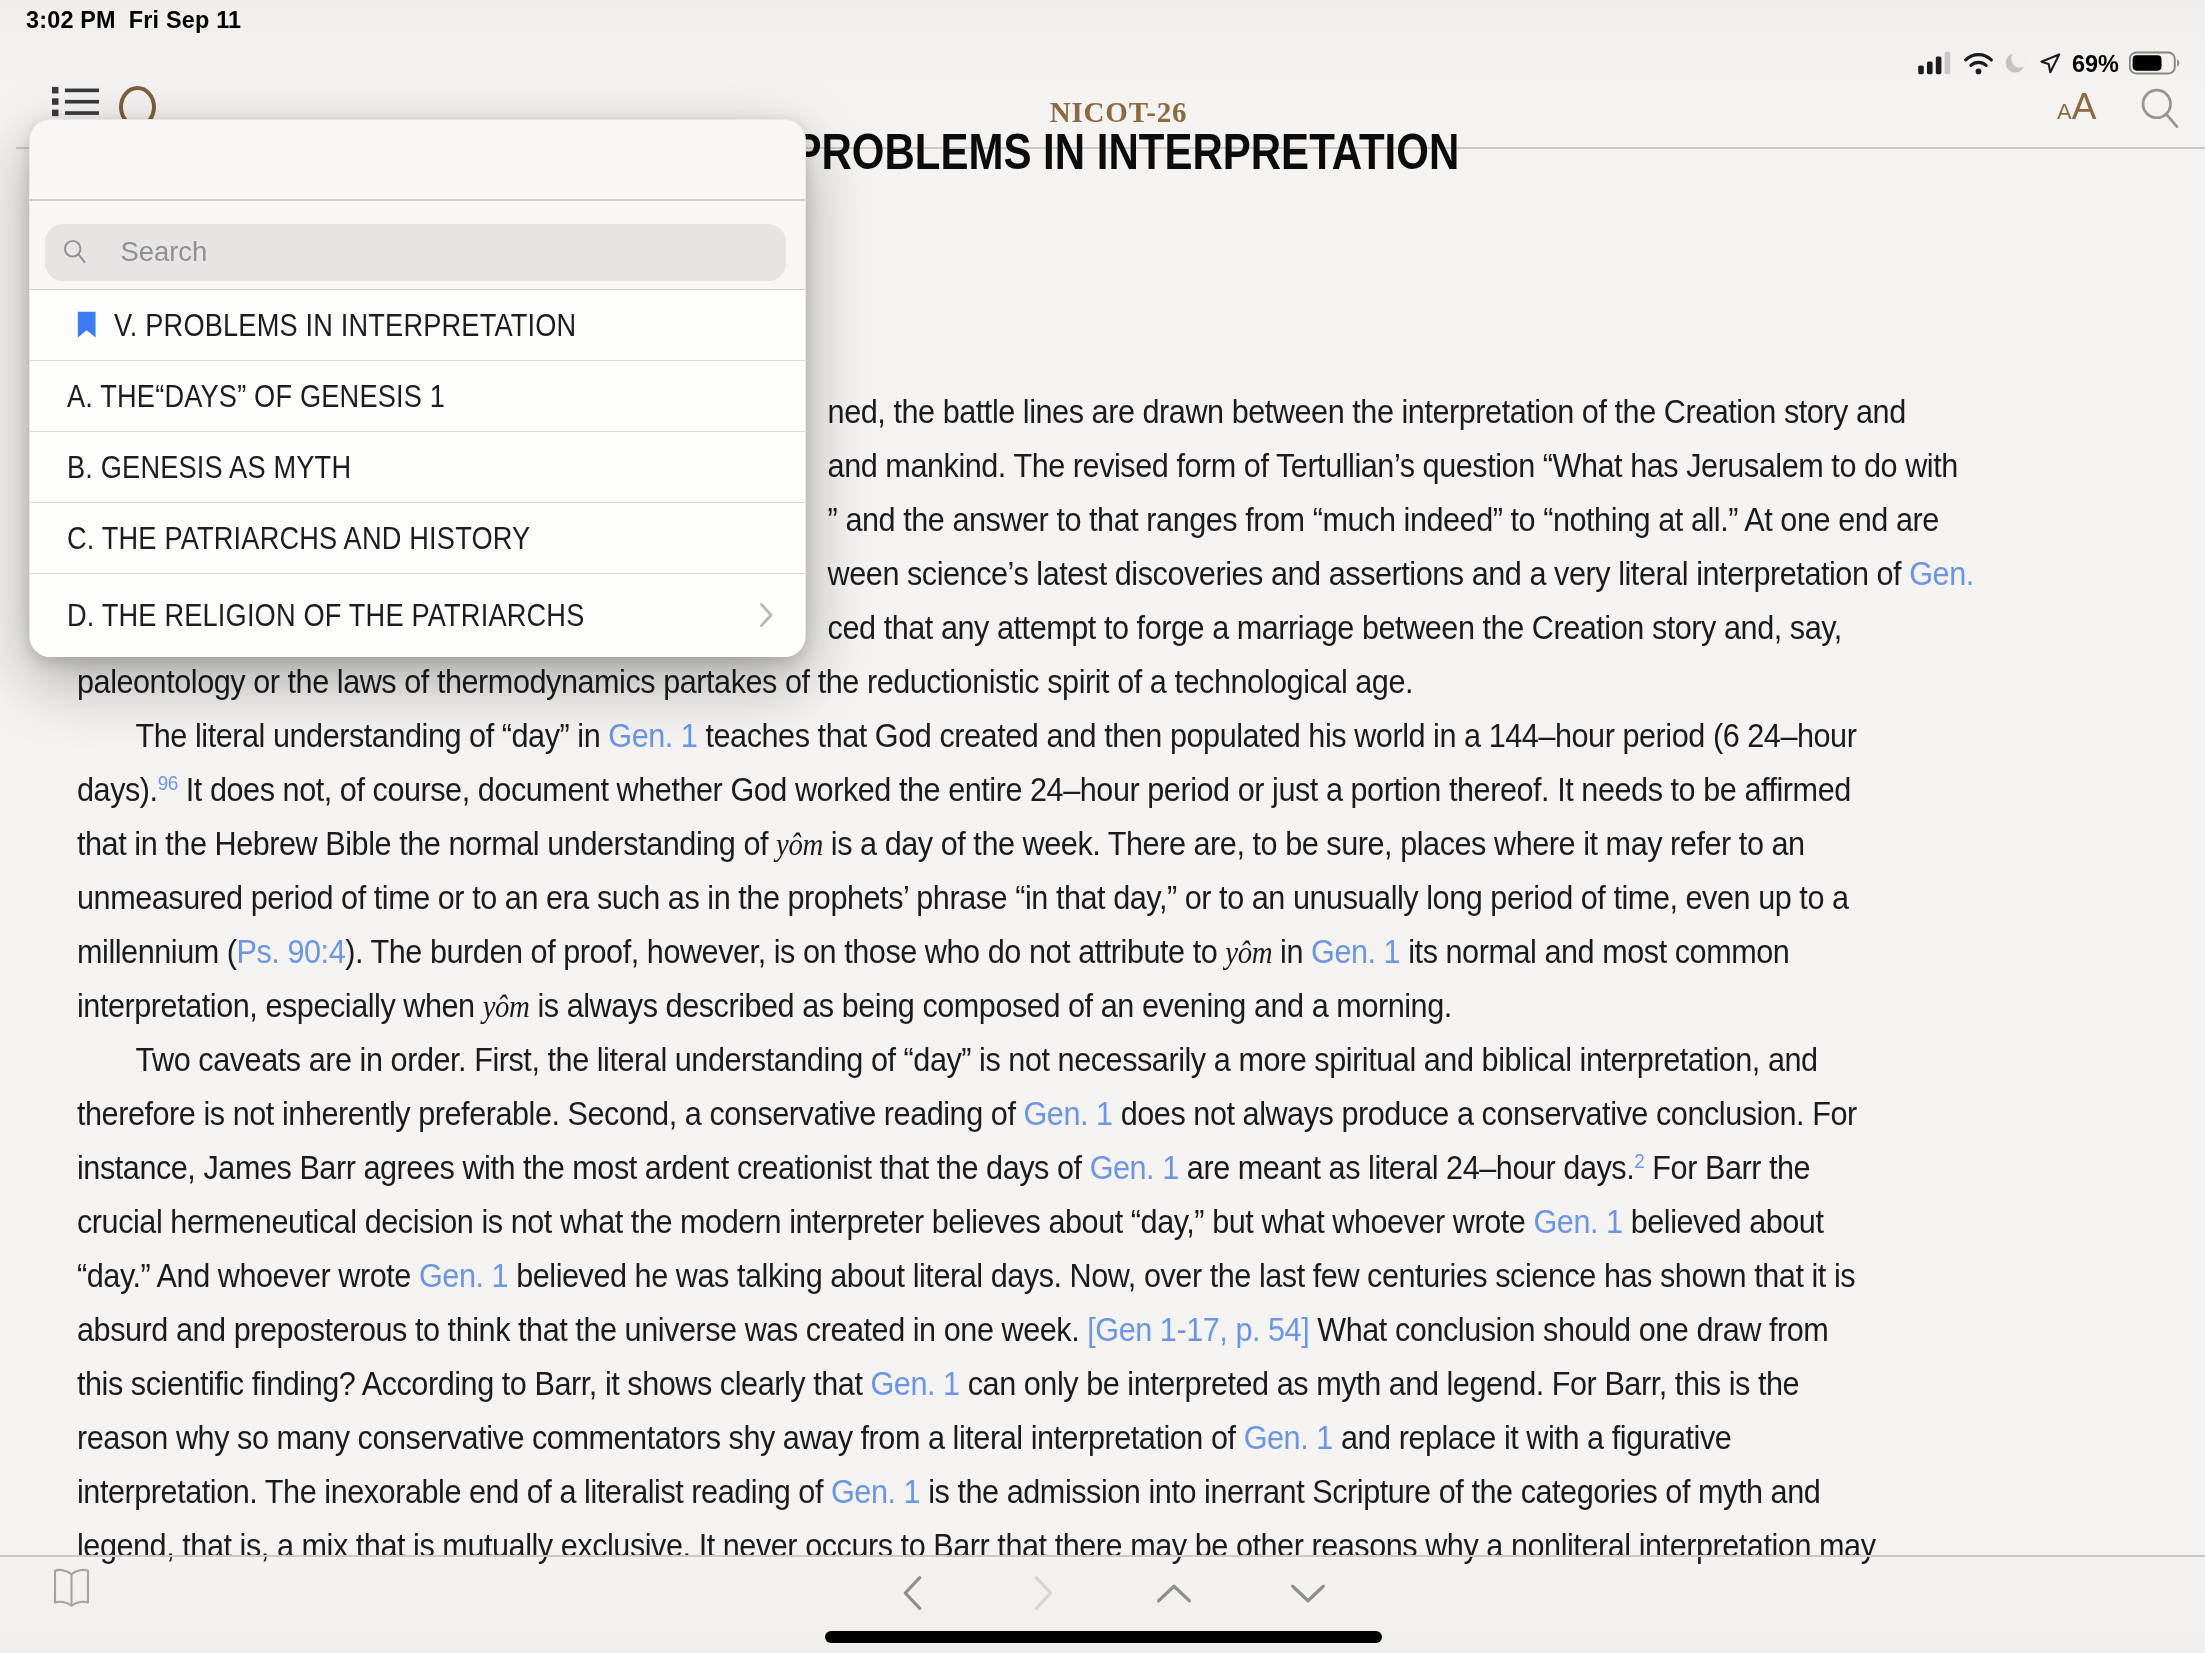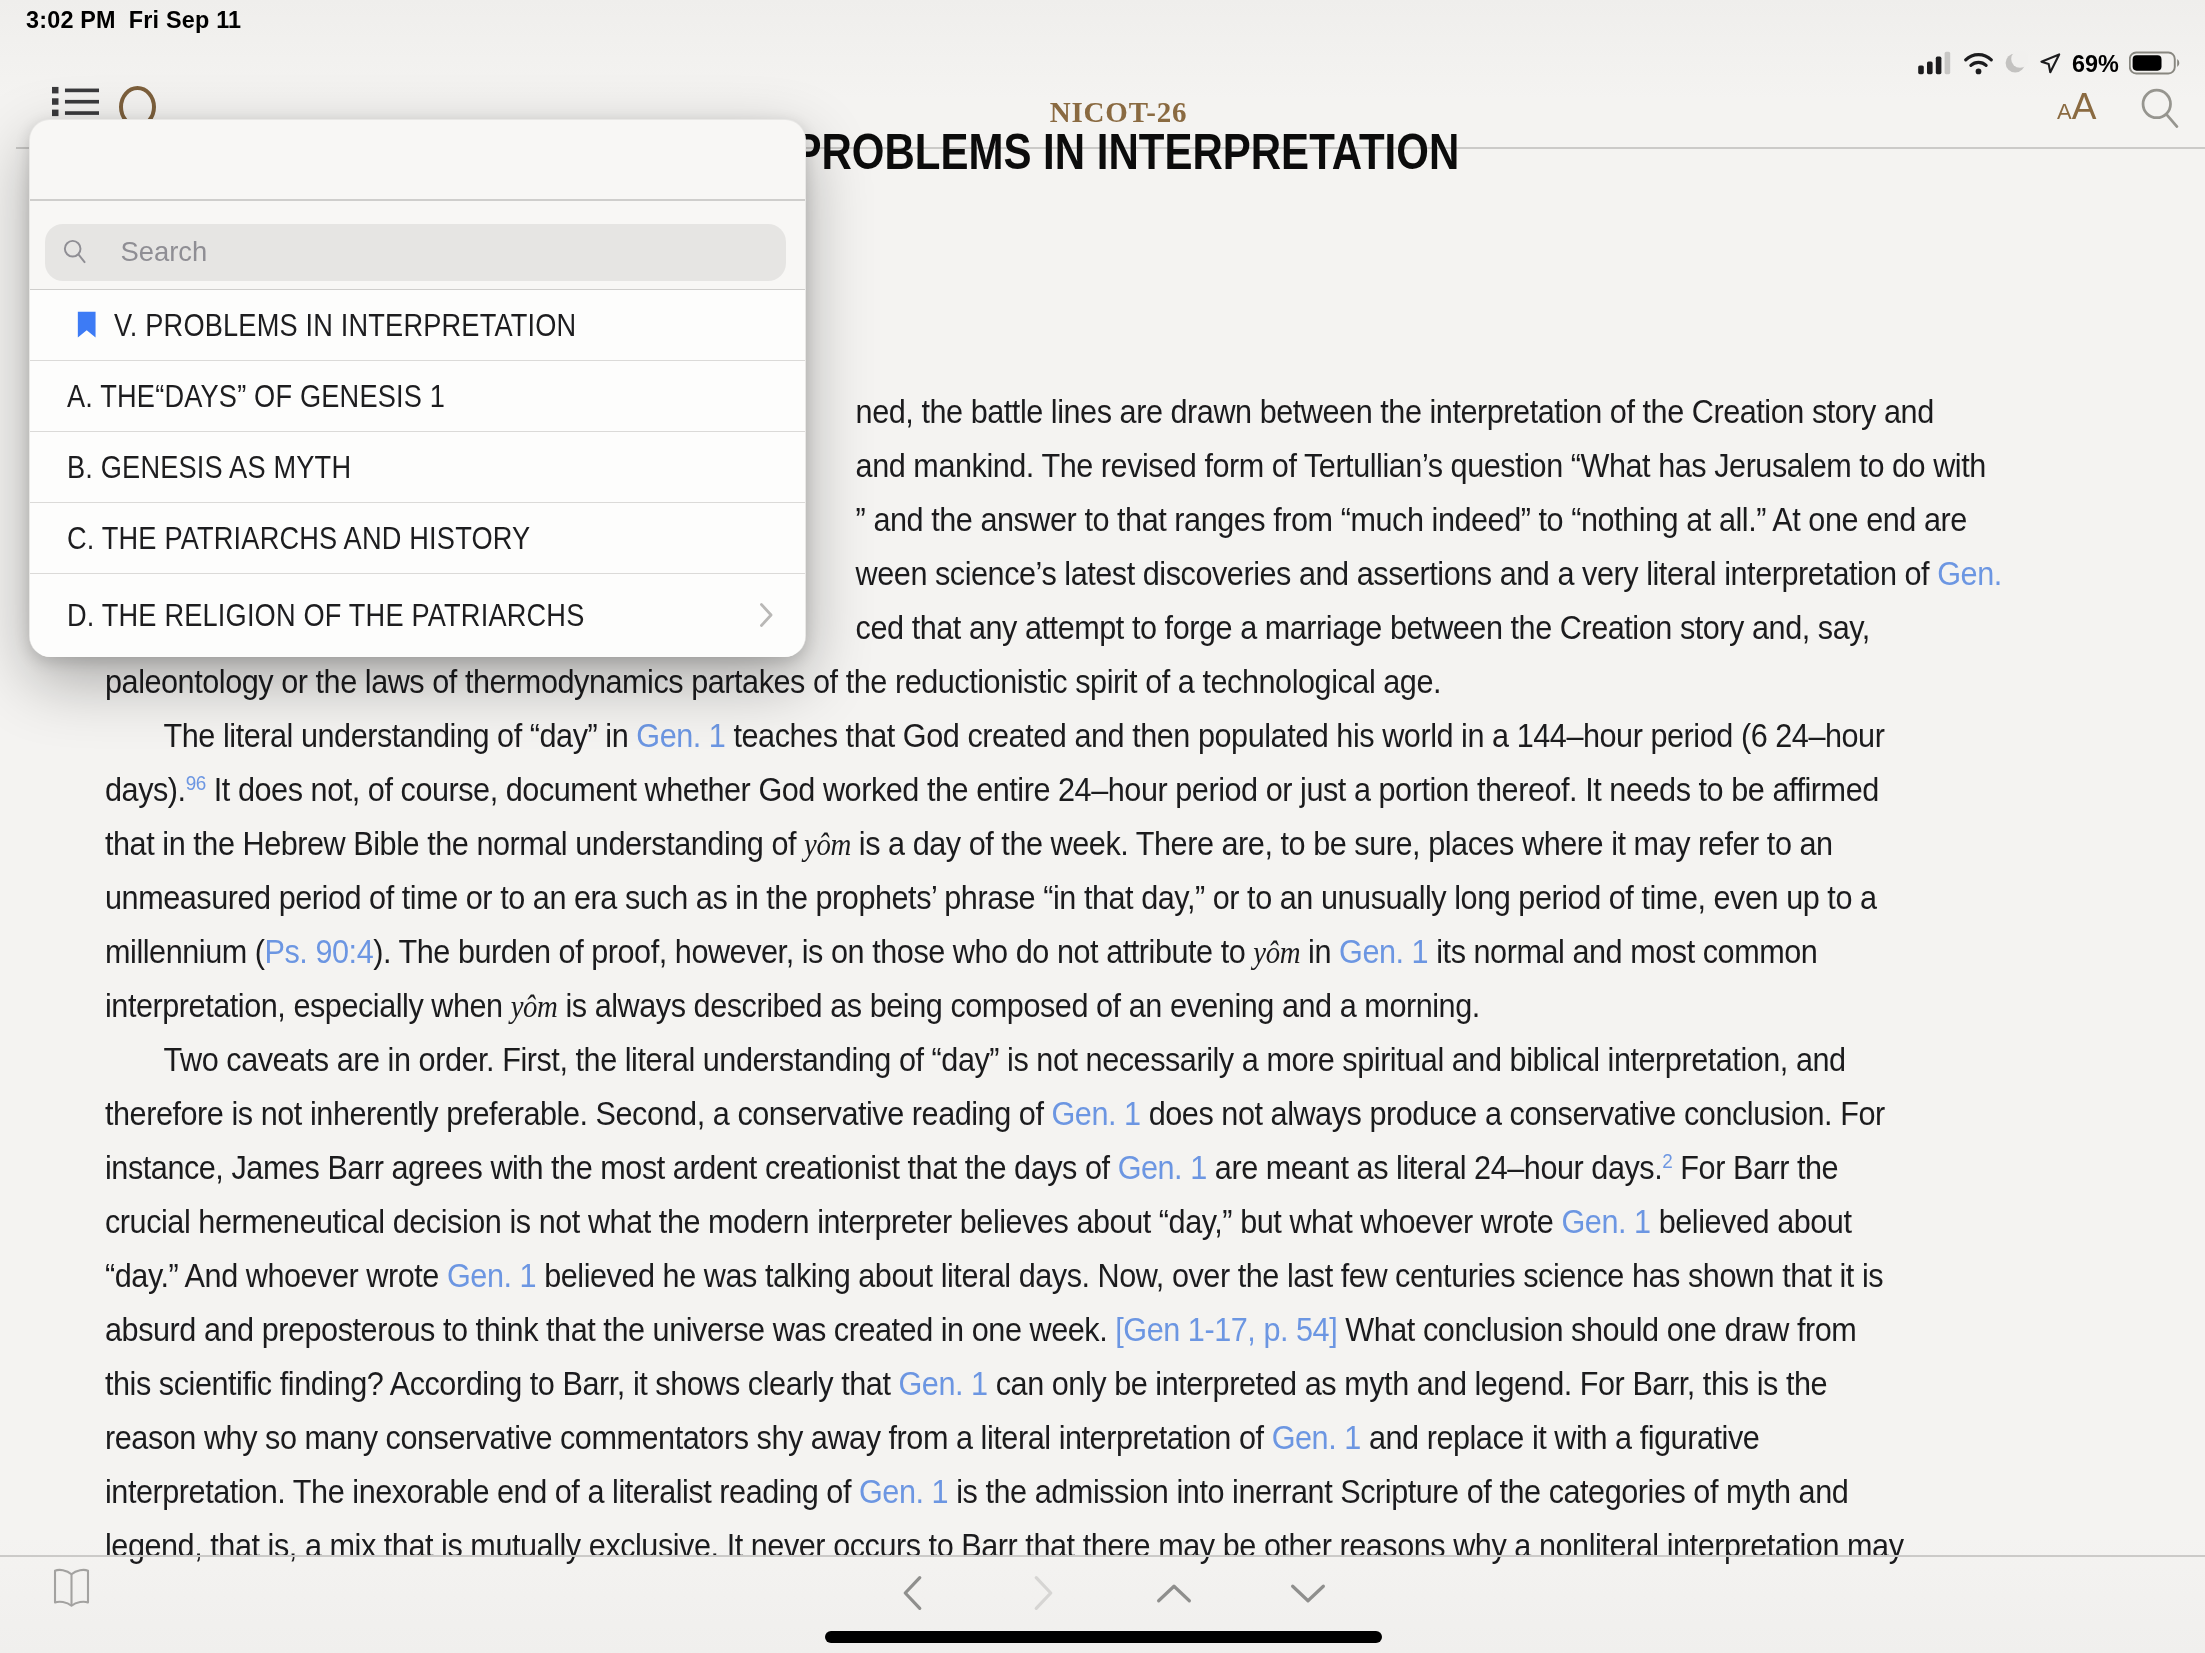--- a/index.html
+++ b/index.html
@@ -23,21 +23,21 @@
               font-family:"Liberation Serif",serif;font-weight:bold;font-size:29px;color:#8a6a41;letter-spacing:0.8px;}
   .textsize-btn{position:absolute;left:2041px;top:50px;color:#8a6a41;font-family:Liberation Sans, sans-serif;cursor:pointer;}
   .textsize-btn .a-small{font-size:22px;}
   .textsize-btn .a-big{font-size:37px;}
   .search-btn{position:absolute;left:2123px;top:50px;cursor:pointer;}
 
   
   .page-heading{position:absolute;left:0;top:123px;width:100%;text-align:center;}
   .page-heading span{display:inline-block;transform:scaleX(.84);transform-origin:center;
                      font-size:50px;font-weight:bold;color:#0c0c0c;letter-spacing:0;white-space:nowrap;}
-  .body-text{position:absolute;left:77px;top:384px;width:2066px;color:#1b1b1d;margin-left:28px;}
+  .body-text{position:absolute;left:77px;top:384px;width:2066px;color:#1b1b1d;}
   .line{height:54px;line-height:54px;white-space:nowrap;font-size:34px;letter-spacing:-0.5px;
         transform:scaleX(.9);transform-origin:left center;}
   .line.cut{padding-left:834px;}
   .line.indent{padding-left:65px;}
   .seg-link{color:#6c96e2;cursor:pointer;}
   .seg-sup{color:#6c96e2;font-size:21px;vertical-align:11.3px;line-height:0;cursor:pointer;}
   .seg-i{font-family:"Liberation Serif","DejaVu Serif",serif;font-style:italic;font-size:32px;}
 
   
   .popover{position:absolute;left:29px;top:119px;width:777px;height:538px;border-radius:21px;

